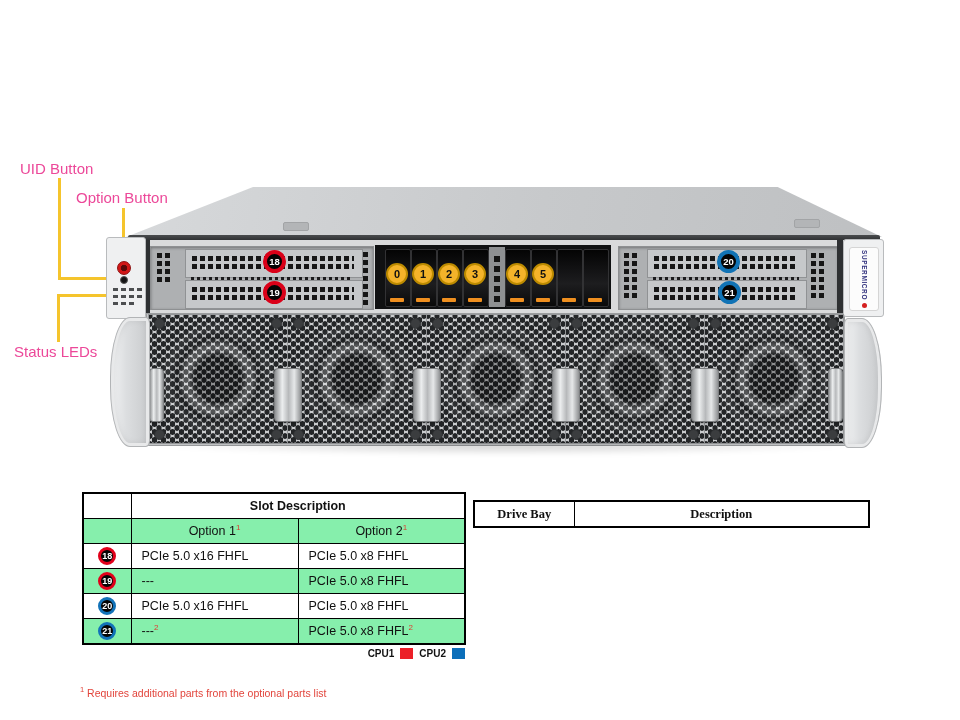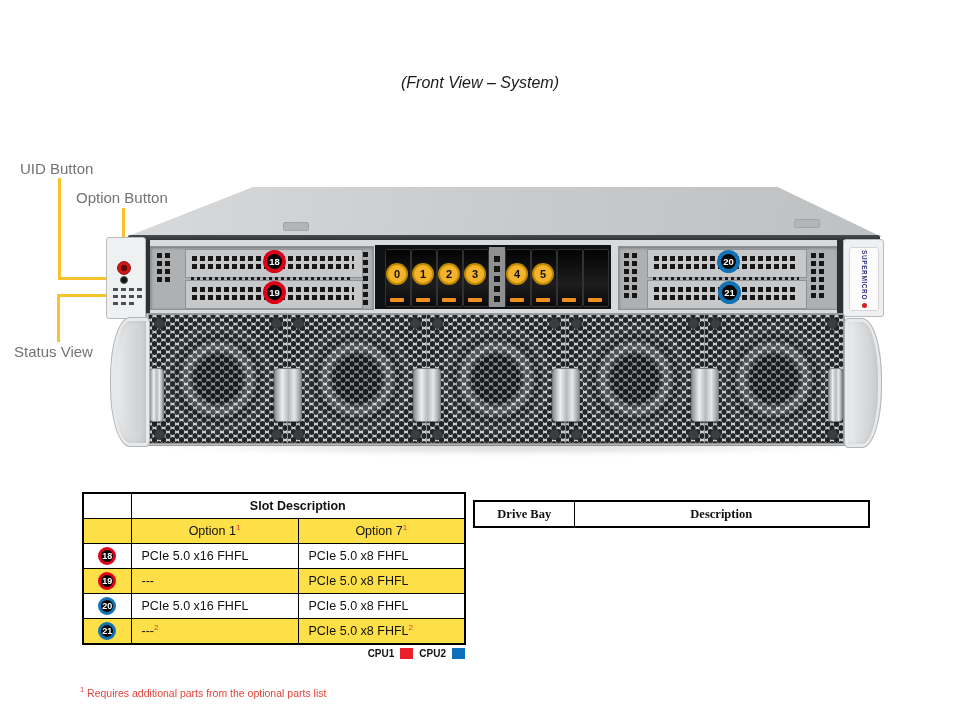--- a/index.html
+++ b/index.html
@@ -2,21 +2,21 @@
 <html><head>
 <meta charset="utf-8">
 <style>
   html,body{margin:0;padding:0;background:#fff;}
   .canvas{position:relative;width:960px;height:720px;background:#ffffff;overflow:hidden;
           font-family:"Liberation Sans",sans-serif;color:#111;}
 
   
   .title{position:absolute;left:0;top:74px;width:960px;text-align:center;
          font-size:16px;font-style:italic;color:#1a1a1a;}
-  .lbl{position:absolute;font-size:15px;color:#737373;white-space:nowrap;}
+  .lbl{position:absolute;font-size:15px;color:#ec4899;white-space:nowrap;}
 
   
   .yline{position:absolute;background:#f5c42c;}
 
   
   .lid{position:absolute;left:126px;top:187px;width:756px;height:50px;
        background:linear-gradient(100deg,#d7d9db,#c7c9cb 55%,#bec0c2);
        clip-path:polygon(16.8% 0,86.2% 0,100% 100%,0 100%);}
   .lid-mark{position:absolute;width:24px;height:7px;border-radius:2px;
             background:#b3b5b7;border:1px solid #a2a4a6;}
@@ -100,21 +100,21 @@
   .handle{position:absolute;top:368px;width:26px;height:52px;border:1px solid #7c7e80;border-radius:4px;
           background:linear-gradient(90deg,#8f9193,#eceeef 28%,#b7b9bb 52%,#e6e8e9 74%,#8f9193);
           box-shadow:0 2px 3px rgba(0,0,0,0.25);}
   .handle.partial{width:13px;}
 
   
   table{border-collapse:collapse;font-size:12.5px;color:#111;table-layout:fixed;}
   .tbl{position:absolute;border:2px solid #000;}
   td{border:1px solid #000;height:24px;padding:0 0 0 10px;background:#fff;vertical-align:middle;}
   td.center{text-align:center;padding:0;}
-  td.gray{background:#fde047;}
+  td.gray{background:#86efac;}
   td.head{font-weight:bold;}
   sup.red{color:#e03a30;font-size:8px;}
   .tbadge{display:inline-flex;width:12px;height:12px;border-radius:50%;background:#050505;color:#fff;
           font-weight:bold;font-size:9px;align-items:center;justify-content:center;vertical-align:middle;}
   .tbadge.red{border:3.5px solid #e1001a;} .tbadge.blue{border:3.5px solid #1272b8;}
   .ybadge{display:inline-flex;width:14px;height:14px;border-radius:50%;background:#f4b32a;
           border:2px solid #bd8b00;color:#111;font-weight:bold;font-size:10px;
           align-items:center;justify-content:center;vertical-align:middle;}
   .bay-dash{display:inline-block;width:9px;height:3px;background:#111;vertical-align:middle;margin:0 5px;}
 
@@ -124,25 +124,24 @@
   .lg-red{background:#ec2028;} .lg-blue{background:#0c6fba;}
 
   .foot{position:absolute;left:80px;top:683px;font-size:10.5px;color:#e2443b;line-height:13px;text-align:right;}
   .foot sup{font-size:7.5px;}
 </style>
 </head>
 <body>
 
 <div class="canvas">
 
-  <div class="title">(Front View – System)</div>
 
   <div class="lbl" style="left:20px;top:160px;">UID Button</div>
   <div class="lbl" style="left:76px;top:189px;">Option Button</div>
-  <div class="lbl" style="left:14px;top:343px;">Status View</div>
+  <div class="lbl" style="left:14px;top:343px;">Status LEDs</div>
 
   <div class="yline" style="left:58px;top:178px;width:3px;height:102px;"></div>
   <div class="yline" style="left:58px;top:277px;width:57px;height:3px;"></div>
   <div class="yline" style="left:122px;top:208px;width:3px;height:55px;"></div>
   <div class="yline" style="left:57px;top:294px;width:55px;height:3px;"></div>
   <div class="yline" style="left:57px;top:294px;width:3px;height:48px;"></div>
 
   <div>
     <div class="lid"></div>
     <div class="lid-mark" style="left:283px;top:222px;"></div>
@@ -286,21 +285,21 @@
         <col style="width:167px">
       </colgroup>
     <tbody>
         <tr>
       <td></td>
       <td colspan="2" class="center head">Slot Description</td>
     </tr>
     <tr>
       <td class="gray"></td>
       <td class="gray center"><span>Option 1</span><sup class="red">1</sup></td>
-      <td class="gray center"><span>Option 7</span><sup class="red">1</sup></td>
+      <td class="gray center"><span>Option 2</span><sup class="red">1</sup></td>
     </tr>
     <tr>
       <td class="center"><span class="tbadge red">18</span></td>
       <td><span>PCIe 5.0 x16 FHFL</span><sup class="red"></sup></td>
       <td><span>PCIe 5.0 x8 FHFL</span><sup class="red"></sup></td>
     </tr>
     <tr>
       <td class="gray center"><span class="tbadge red">19</span></td>
       <td class="gray"><span>---</span><sup class="red"></sup></td>
       <td class="gray"><span>PCIe 5.0 x8 FHFL</span><sup class="red"></sup></td>

